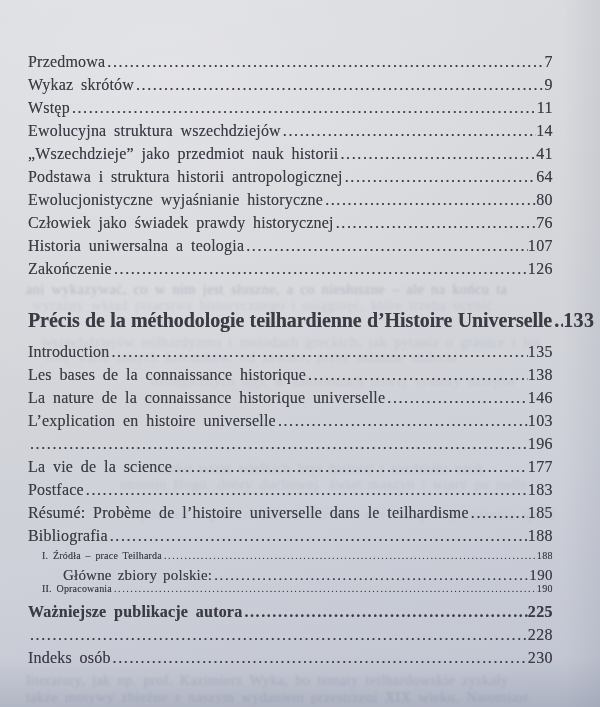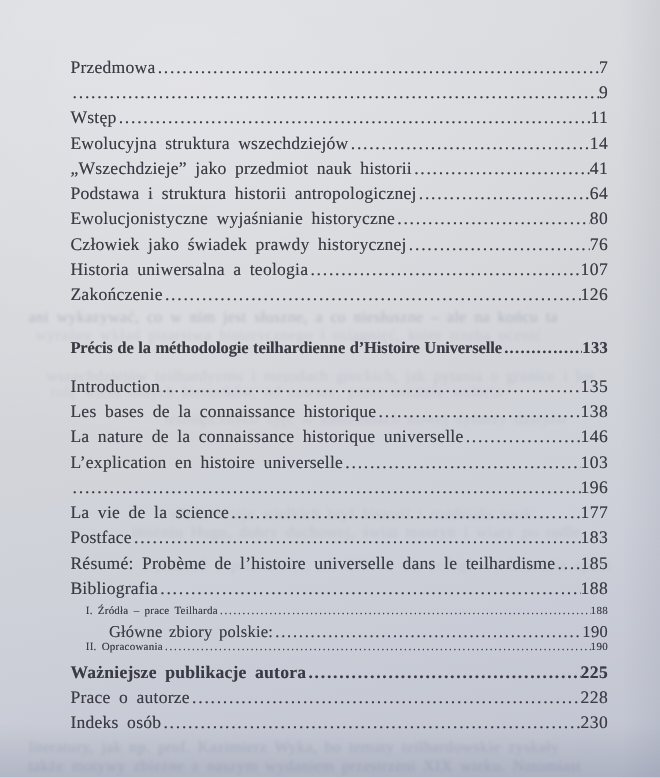--- a/index.html
+++ b/index.html
@@ -23,30 +23,30 @@
     word-spacing: 3px; letter-spacing: 0.3px;
   }
   
   .toc {
     position: absolute; inset: 0; padding: 53px 47px 0 28px;
     color: #3b3b45; font-size: 16px;
     text-shadow: 0 0 0.5px rgba(59,59,69,0.55);
   }
   .row {
     display: flex; align-items: baseline; height: 23px;
-    word-spacing: 3.5px; letter-spacing: 0.2px; margin-left: 36px;
+    word-spacing: 3.5px; letter-spacing: 0.2px;
   }
   .row .label { white-space: nowrap; }
   .row .leader {
     flex: 1 1 0; min-width: 8px; overflow: hidden; white-space: nowrap;
     letter-spacing: 1.6px; padding: 0 1px 0 2px;
   }
   .row .pagenum { white-space: nowrap; letter-spacing: 0.4px; }
   .row.heading {
-    font-weight: bold; font-size: 15px; height: 24px; margin-top: 26px;
+    font-weight: bold; font-size: 20px; height: 24px; margin-top: 26px;
     word-spacing: 0.5px; letter-spacing: -0.1px;
   }
   .row.heading .leader { letter-spacing: 1.2px; }
   .row.sub1 { height: 17px; font-size: 10px; padding-left: 14px; word-spacing: 2px; }
   .row.sub2 { height: 16px; font-size: 15px; padding-left: 35px; word-spacing: 2px; text-align: center; }
   .row.gap-med { margin-top: 10px; }
   .row.gap-sm { margin-top: 3px; font-weight: bold; }
 </style>
 </head>
 <body>
@@ -64,20 +64,21 @@
       <div class="bleed-line" style="top: 672px; left: 26px; opacity: 0.26;">literatury, jak np. prof. Kazimierz Wyka, bo tematy teilhardowskie zyskały</div>
       <div class="bleed-line" style="top: 689px; left: 26px; opacity: 0.26;">także motywy zbieżne z naszym wydaniem przestrzeni XIX wieku. Natomiast</div>
     </div>
   <div class="toc">
       <div class="row">
         <span class="label">Przedmowa</span>
         <span class="leader" aria-hidden="true">....................................................................................................................................................................................................................................................................</span>
         <span class="pagenum">7</span>
       </div>
       <div class="row">
+        <span class="label">Wykaz skrótów</span>
         <span class="leader" aria-hidden="true">....................................................................................................................................................................................................................................................................</span>
         <span class="pagenum">9</span>
       </div>
       <div class="row">
         <span class="label">Wstęp</span>
         <span class="leader" aria-hidden="true">....................................................................................................................................................................................................................................................................</span>
         <span class="pagenum">11</span>
       </div>
       <div class="row">
         <span class="label">Ewolucyjna struktura wszechdziejów</span>
@@ -177,21 +178,20 @@
         <span class="label">II. Opracowania</span>
         <span class="leader" aria-hidden="true">....................................................................................................................................................................................................................................................................</span>
         <span class="pagenum">190</span>
       </div>
       <div class="row gap-sm">
         <span class="label">Ważniejsze publikacje autora</span>
         <span class="leader" aria-hidden="true">....................................................................................................................................................................................................................................................................</span>
         <span class="pagenum">225</span>
       </div>
       <div class="row">
-        <span class="label">Prace o autorze</span>
         <span class="leader" aria-hidden="true">....................................................................................................................................................................................................................................................................</span>
         <span class="pagenum">228</span>
       </div>
       <div class="row">
         <span class="label">Indeks osób</span>
         <span class="leader" aria-hidden="true">....................................................................................................................................................................................................................................................................</span>
         <span class="pagenum">230</span>
       </div>
     </div>
 </div>

